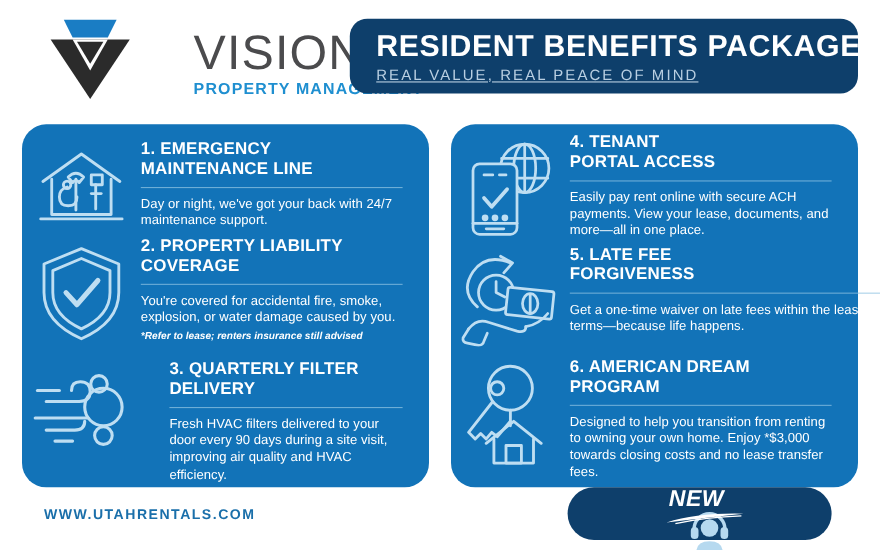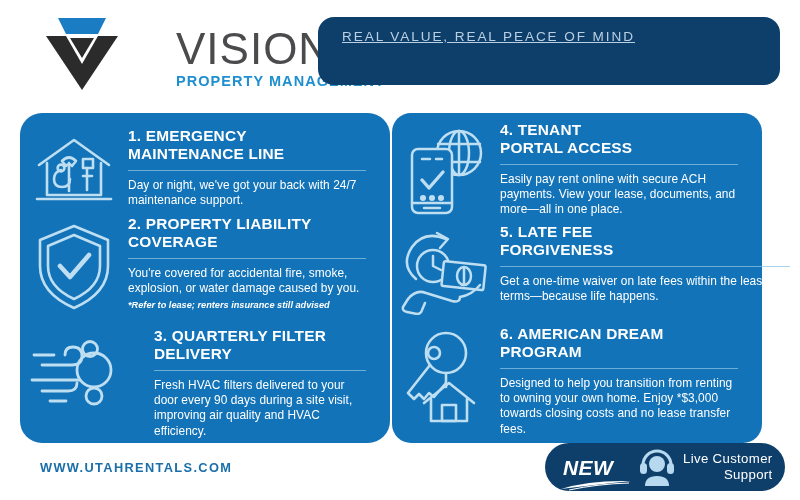--- a/index.html
+++ b/index.html
@@ -37,21 +37,21 @@
     color:#b9cfe2;font-size:13.6px;letter-spacing:1.9px;line-height:18px;
     margin-top:2px;white-space:nowrap;text-decoration:underline;
   }
 
   
   .panel{
     position:absolute;top:113px;width:370px;height:330px;
     background:#1273b8;border-radius:22px;box-sizing:border-box;
   }
   .panel-left{left:20px;}
-  .panel-right{left:392px;border-radius:19px;}
+  .panel-right{left:410px;}
 
   .benefit{display:flex;align-items:flex-start;box-sizing:border-box;}
   .b-icon{
     flex:0 0 auto;width:108px;display:flex;align-items:flex-start;
     justify-content:center;padding-top:6px;
   }
   .b-body{flex:1 1 auto;padding-right:24px;}
   .b-title{
     color:#ffffff;font-weight:bold;font-size:15.4px;line-height:18px;
     letter-spacing:.2px;
@@ -72,23 +72,23 @@
   .item-4{position:absolute;left:0;top:8px;width:370px;}
   .item-5{position:absolute;left:0;top:110px;width:422px;}
   .item-6{position:absolute;left:0;top:212px;width:370px;}
 
   
   .footer-url{
     position:absolute;left:40px;top:460px;
     color:#1a6faa;font-size:12.8px;font-weight:bold;letter-spacing:1.35px;
   }
   .new-badge{
-    position:absolute;left:545px;top:443px;width:240px;height:48px;
+    position:absolute;left:516px;top:443px;width:240px;height:48px;
     background:#0e3f6b;border-radius:24px;display:flex;align-items:center;
-    box-sizing:border-box;padding-left:18px;
+    box-sizing:border-box;padding-left:18px;flex-direction:column;
   }
   .new-word{position:relative;width:74px;flex:0 0 auto;}
   .new-text{
     color:#ffffff;font-size:21px;font-weight:bold;font-style:italic;
     letter-spacing:.4px;line-height:21px;
   }
   .new-swoosh{position:absolute;left:-4px;top:22px;}
   .support-icon{flex:0 0 auto;width:40px;display:flex;justify-content:center;}
   .support-label{
     color:#ffffff;font-size:13.2px;line-height:15.6px;letter-spacing:.35px;
@@ -113,20 +113,21 @@
           <polygon points="30,24 54,24 42,44" fill="#2b2b2b"></polygon>
         </svg>
       </div>
       <div class="logo-text">
         <div class="logo-name">VISION</div>
         <div class="logo-sub">PROPERTY MANAGEMENT</div>
       </div>
     </div>
 
     <div class="header-banner">
+      <div class="banner-title">RESIDENT BENEFITS PACKAGE</div>
       <div class="banner-sub">REAL VALUE, REAL PEACE OF MIND</div>
     </div>
   </div>
 
   <div class="panel panel-left">
 
     <div class="benefit item-1">
       <div class="b-icon">
         <svg width="86" height="80" viewBox="0 0 86 80">
           <g fill="none" stroke="#bedef2" stroke-width="2.6" stroke-linecap="round" stroke-linejoin="round">

